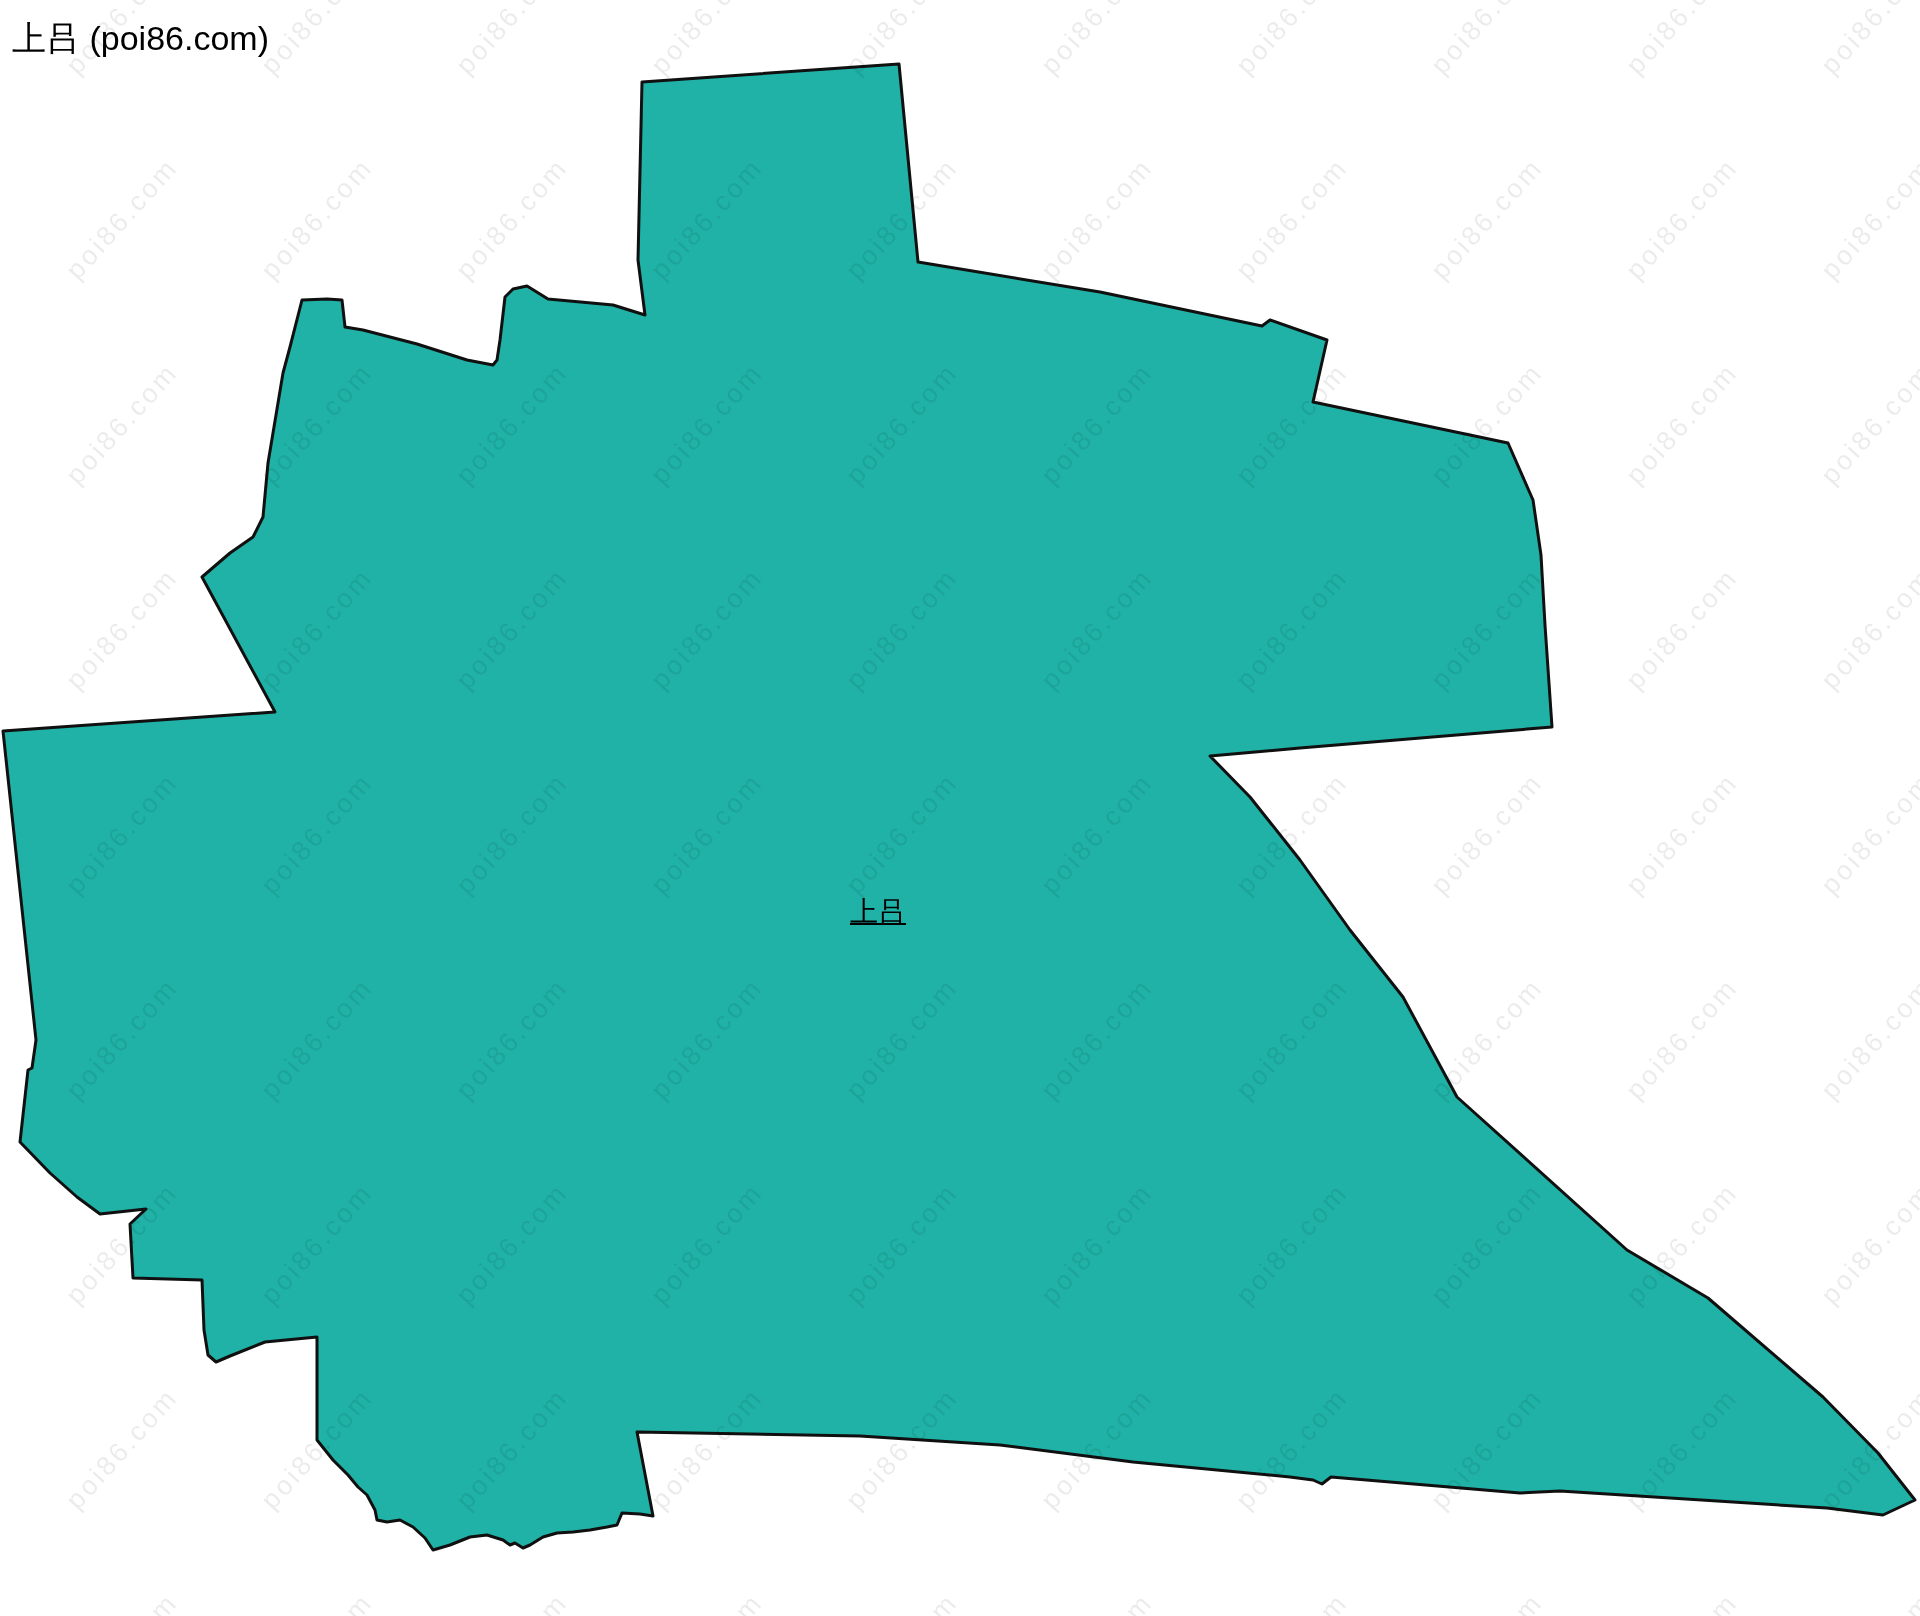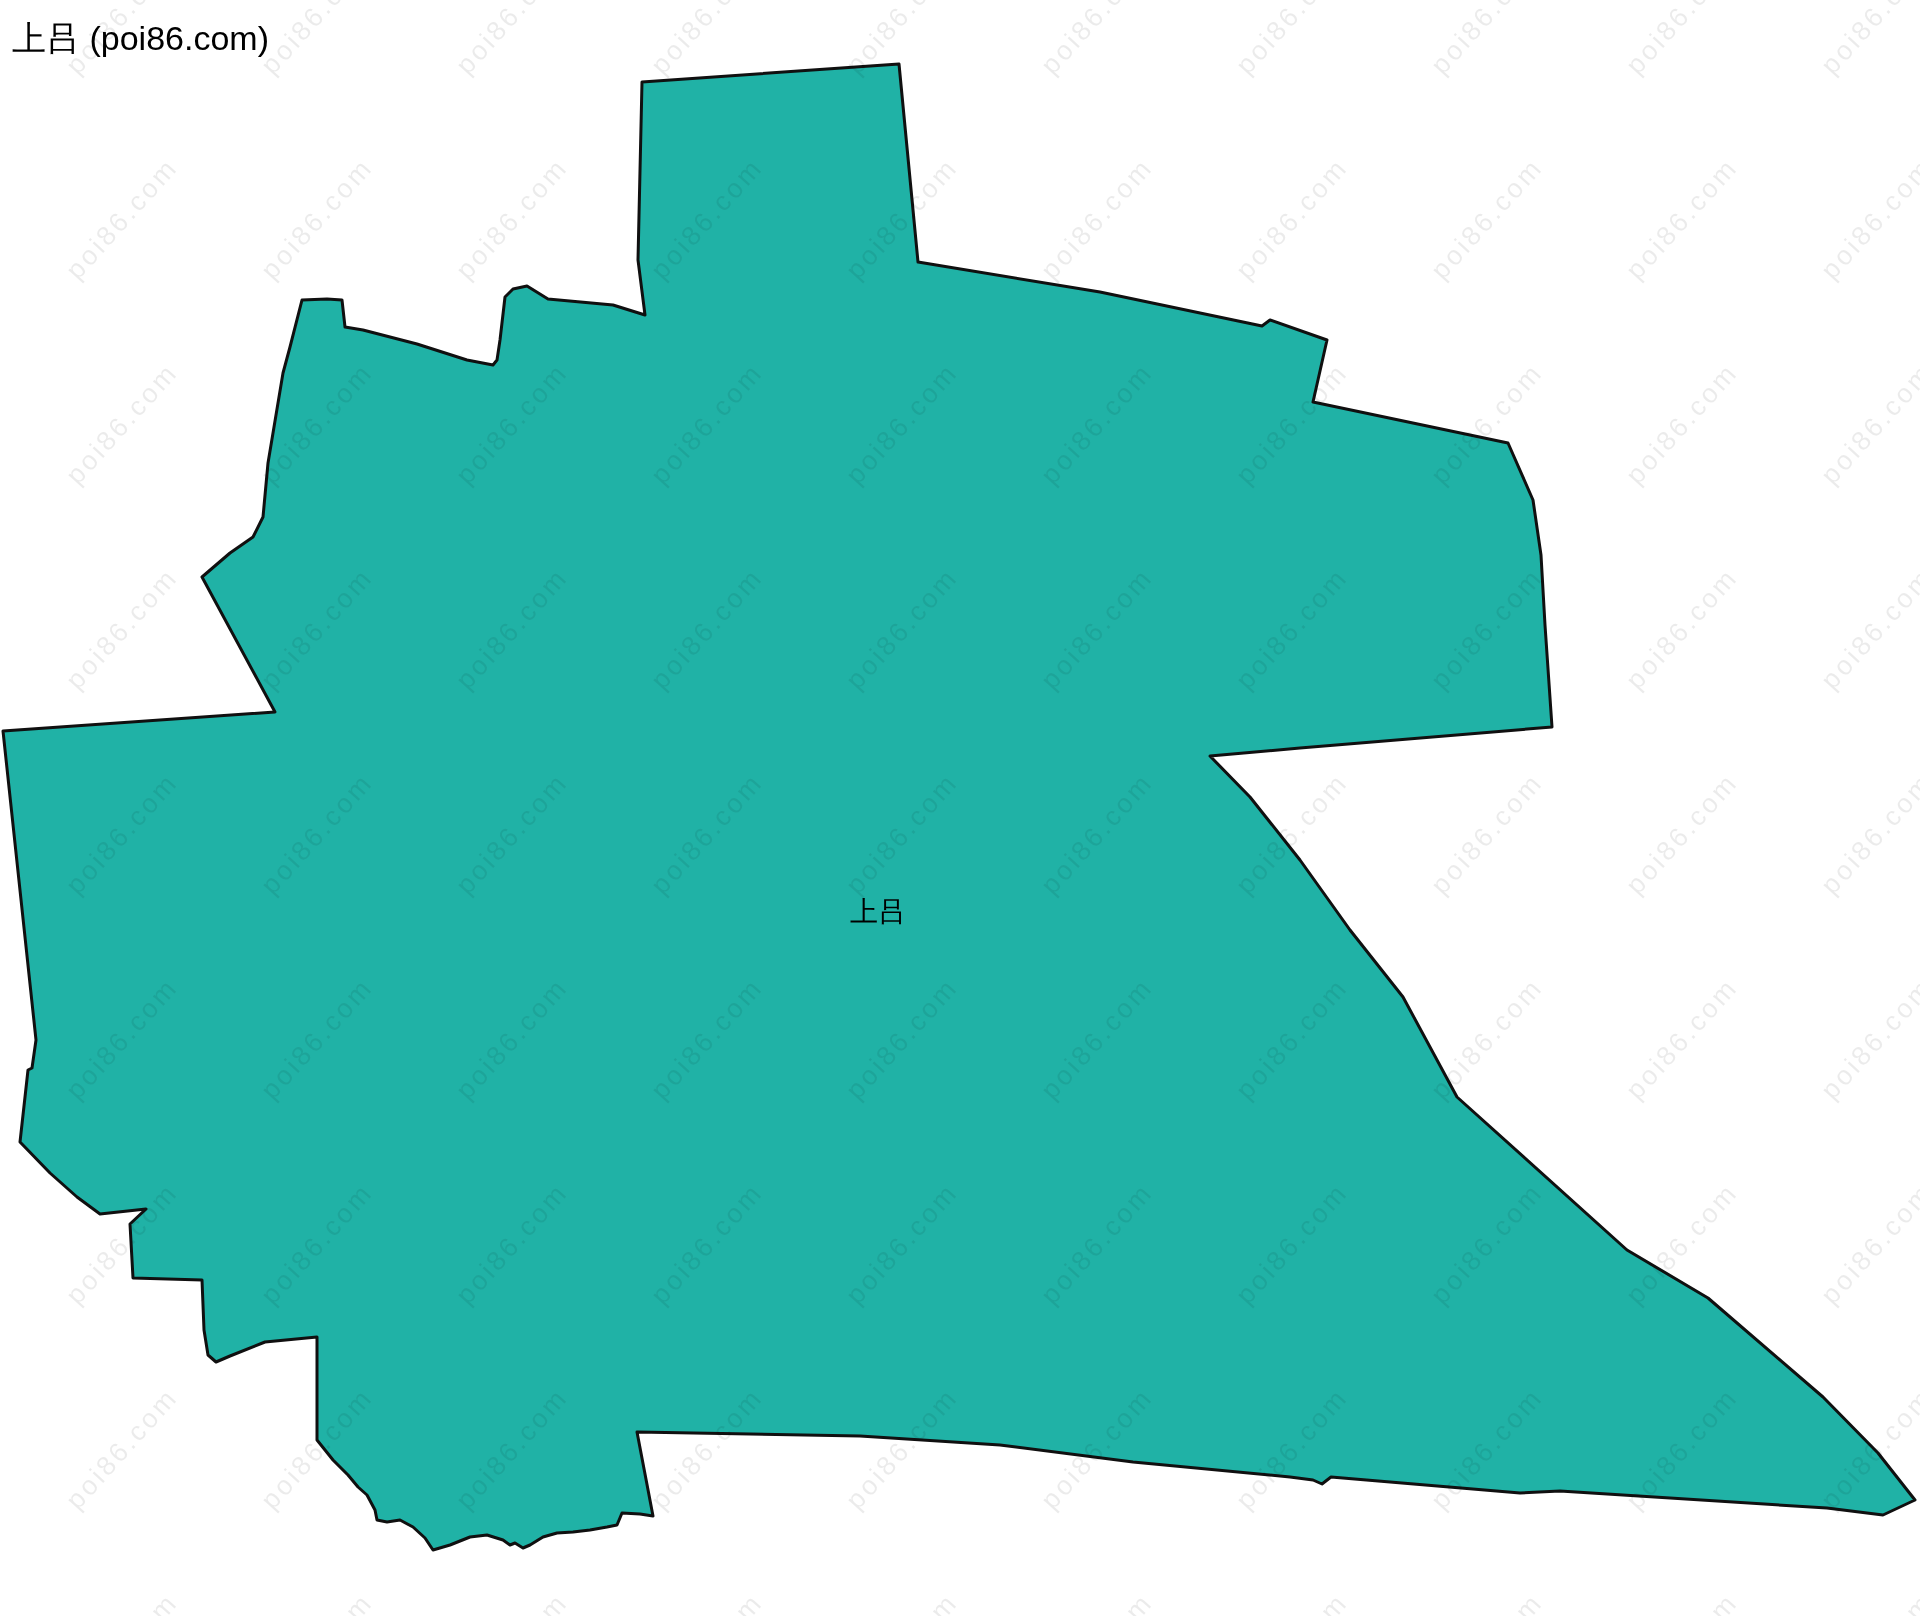--- a/index.html
+++ b/index.html
@@ -53,20 +53,21 @@
     z-index: 30;
   }
   .region-label {
     position: absolute;
     transform: translate(-50%, -50%);
     font-size: 28px;
     font-weight: 500;
     color: #000000;
     white-space: nowrap;
     z-index: 20;
+    text-decoration: underline;
   }
 </style>
 </head>
 <body>
 
 <div class="stage">
 
   <svg class="map-svg" viewBox="0 0 1920 1616" xmlns="http://www.w3.org/2000/svg">
     <path id="region-path" stroke-linejoin="round" stroke-linecap="round" fill-rule="evenodd" d="M 642,82 L 899,64 L 918,262 L 1100,292 L 1262,326 L 1270,320 L 1327,340 L 1313,402 L 1508,443 L 1533,500 L 1541,555 L 1545,625 L 1552,727 L 1300,748 L 1210,756 L 1250,797 L 1300,860 L 1350,930 L 1403,997 L 1457,1097 L 1627,1250 L 1708,1298 L 1823,1397 L 1878,1453 L 1915,1500 L 1883,1515 L 1827,1508 L 1560,1491 L 1520,1493 L 1331,1477 L 1322,1484 L 1313,1480 L 1290,1477 L 1133,1462 L 1000,1445 L 860,1436 L 637,1432 L 653,1516 L 640,1514 L 622,1513 L 617,1525 L 607,1527 L 590,1530 L 573,1532 L 557,1533 L 543,1537 L 530,1545 L 523,1548 L 515,1543 L 510,1545 L 503,1540 L 487,1535 L 470,1537 L 450,1545 L 433,1550 L 425,1538 L 413,1527 L 400,1520 L 387,1522 L 377,1520 L 375,1510 L 367,1495 L 358,1487 L 348,1475 L 333,1460 L 317,1440 L 317,1337 L 265,1342 L 230,1356 L 216,1362 L 208,1355 L 204,1330 L 202,1280 L 133,1278 L 130,1224 L 146,1209 L 100,1214 L 77,1197 L 50,1173 L 20,1142 L 28,1070 L 32,1068 L 36,1040 L 3,731 L 275,712 L 202,577 L 230,553 L 253,537 L 263,517 L 268,463 L 283,373 L 290,347 L 302,300 L 327,299 L 342,300 L 345,327 L 363,330 L 417,344 L 467,360 L 493,365 L 497,360 L 500,340 L 505,297 L 513,289 L 527,286 L 548,299 L 613,305 L 645,315 L 638,260 Z" fill="#20b2a6" stroke="#101010" stroke-width="3"></path>
   </svg>

